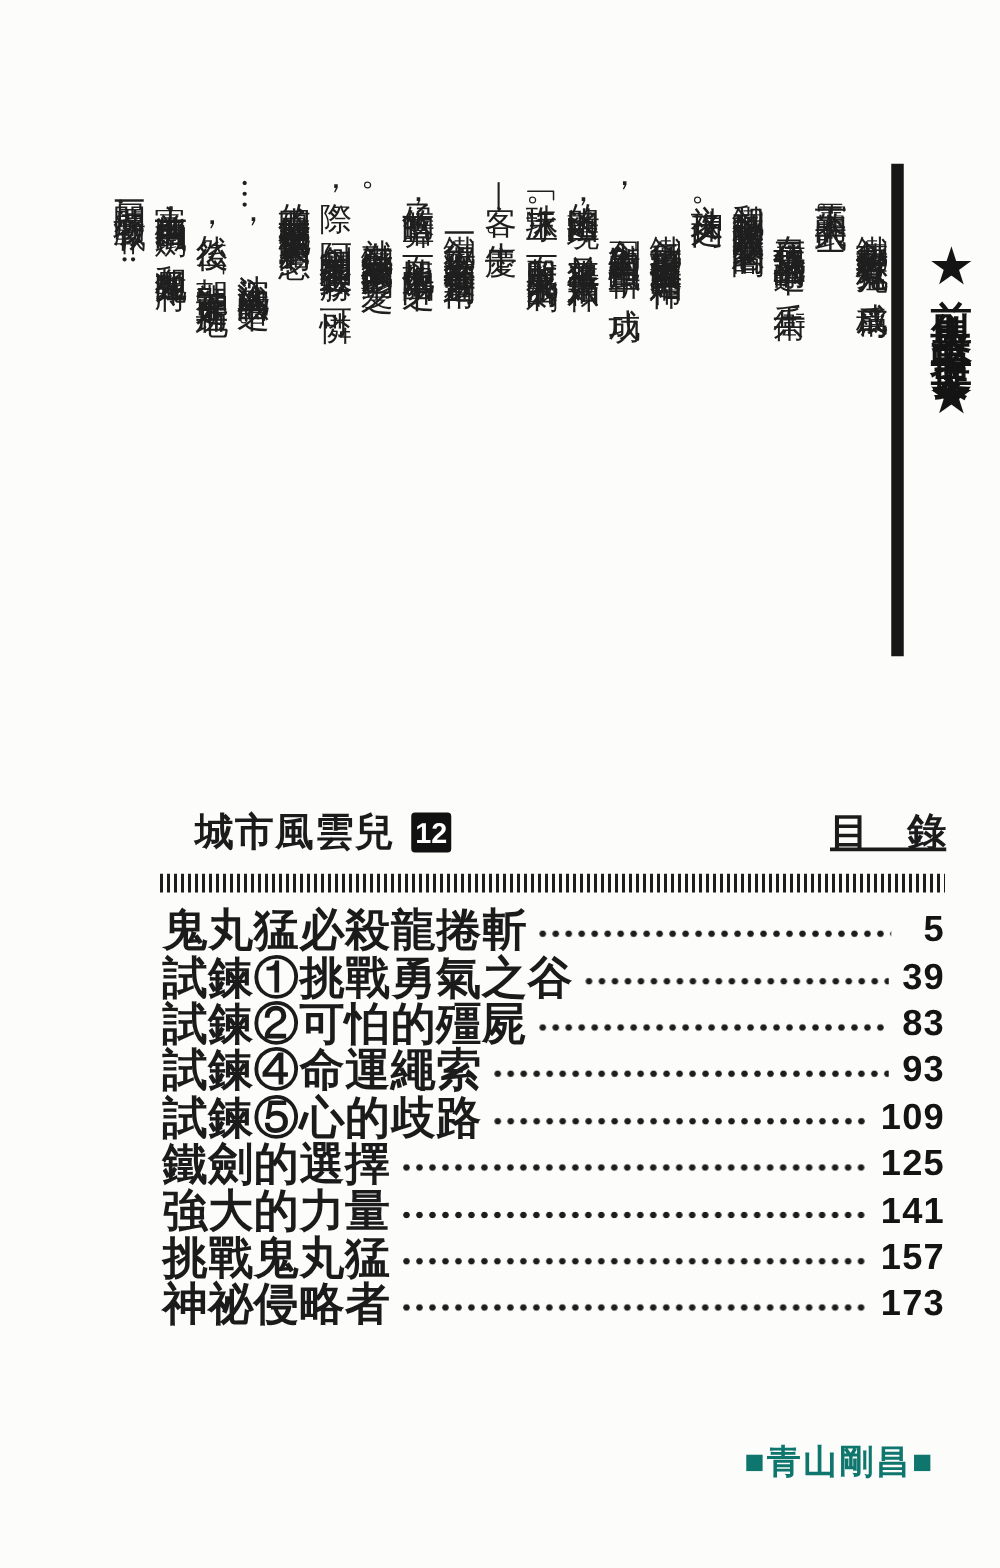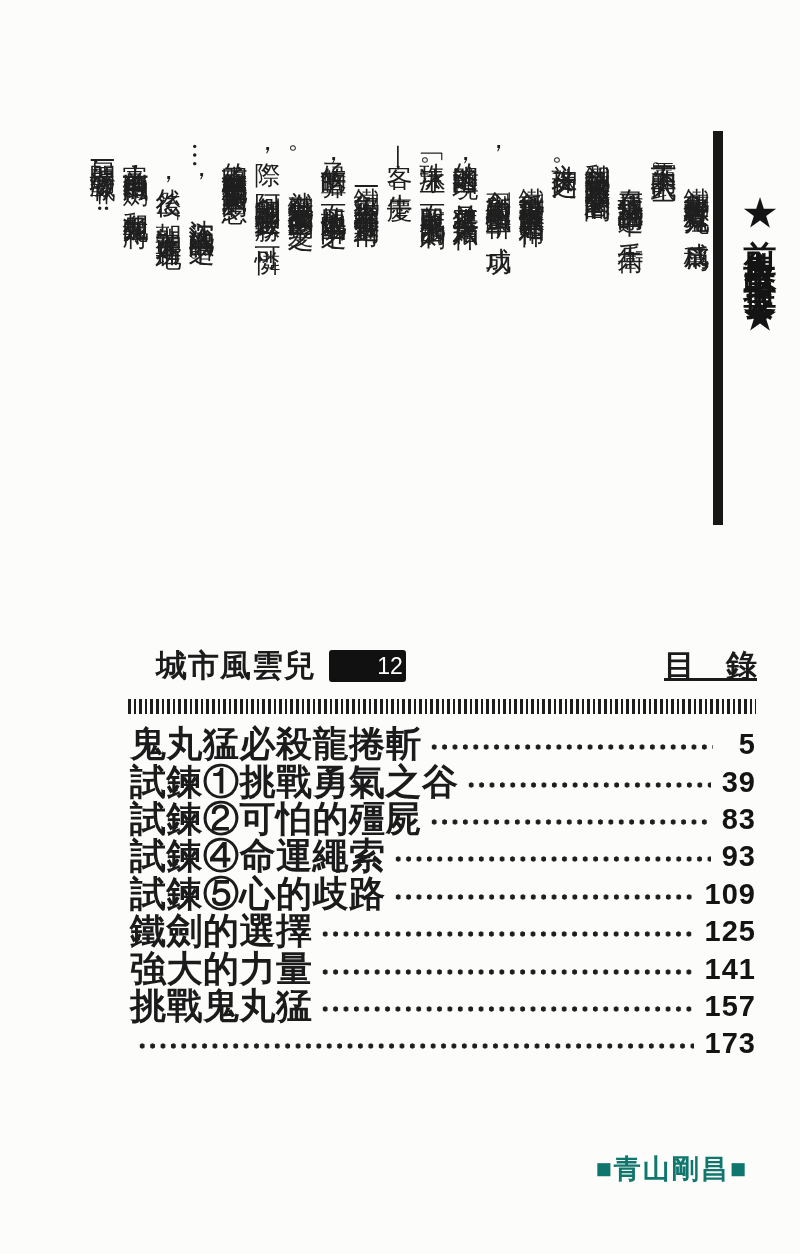--- a/index.html
+++ b/index.html
@@ -64,25 +64,24 @@
     letter-spacing: 1px;
     color: #1b1b1b;
     white-space: nowrap;
   }
   .vol-badge {
     margin-left: 13px;
     width: 32px; height: 32px;
     background: #111;
     color: #fff;
     font-size: 23px;
-    font-weight: normal;
+    font-weight: bold;
     display: flex; align-items: center; justify-content: center;
     border-radius: 3px;
     letter-spacing: 0;
-    padding-left: 45px;
   }
   .toc-label {
     margin-left: auto;
     font-size: 31px;
     color: #1b1b1b;
     white-space: nowrap;
     text-decoration: underline;
   }
   .stripe-divider {
     position: absolute; top: 699px; left: 128px;
@@ -229,20 +228,21 @@
           <span class="toc-page">141</span>
         </li>
 
         <li class="toc-row">
           <span class="toc-chapter">挑戰鬼丸猛</span>
           <span class="toc-dots"></span>
           <span class="toc-page">157</span>
         </li>
 
         <li class="toc-row">
+          <span class="toc-chapter">神祕侵略者</span>
           <span class="toc-dots"></span>
           <span class="toc-page">173</span>
         </li>
       </ul>
   </section>
 
   <footer>
     <p class="author-credit">■青山剛昌■</p>
   </footer>
 

